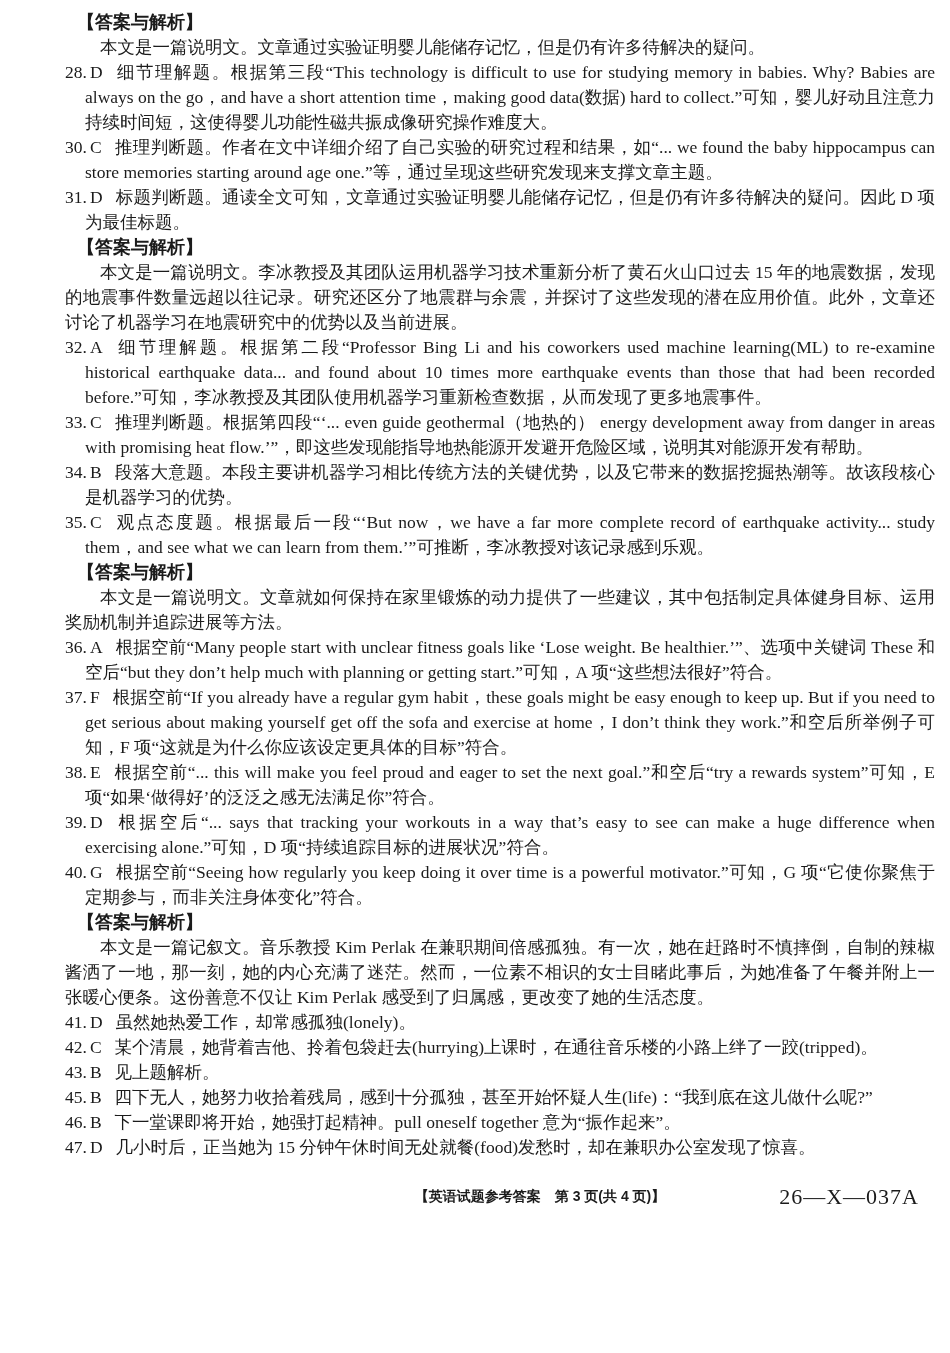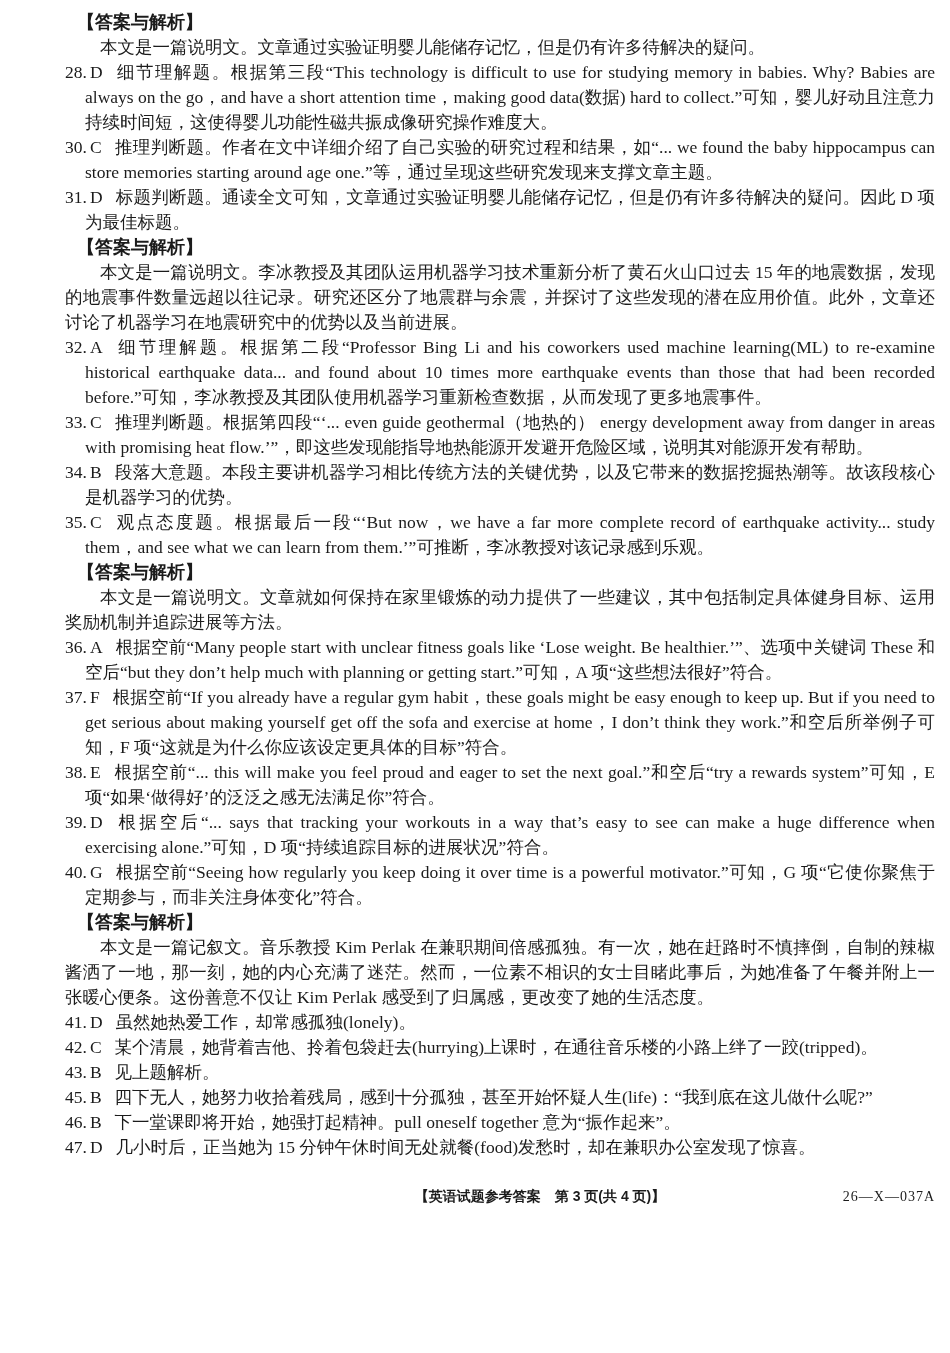--- a/index.html
+++ b/index.html
@@ -52,23 +52,23 @@
     left: 50%;
     transform: translateX(-50%);
     margin-left: 40px;
     white-space: nowrap;
     font-family: "Liberation Sans", "DejaVu Sans", sans-serif;
     font-weight: bold;
     font-size: 14px;
   }
   .footer-code {
     position: absolute;
-    right: 0;
+    right: 16px;
     top: 0;
-    font-size: 14px;
+    font-size: 22px;
     letter-spacing: 1px;
   }
 </style>
 </head>
 <body>
 
 <div class="page">
 
   <div class="section">
     <p class="hdr">【答案与解析】</p>

